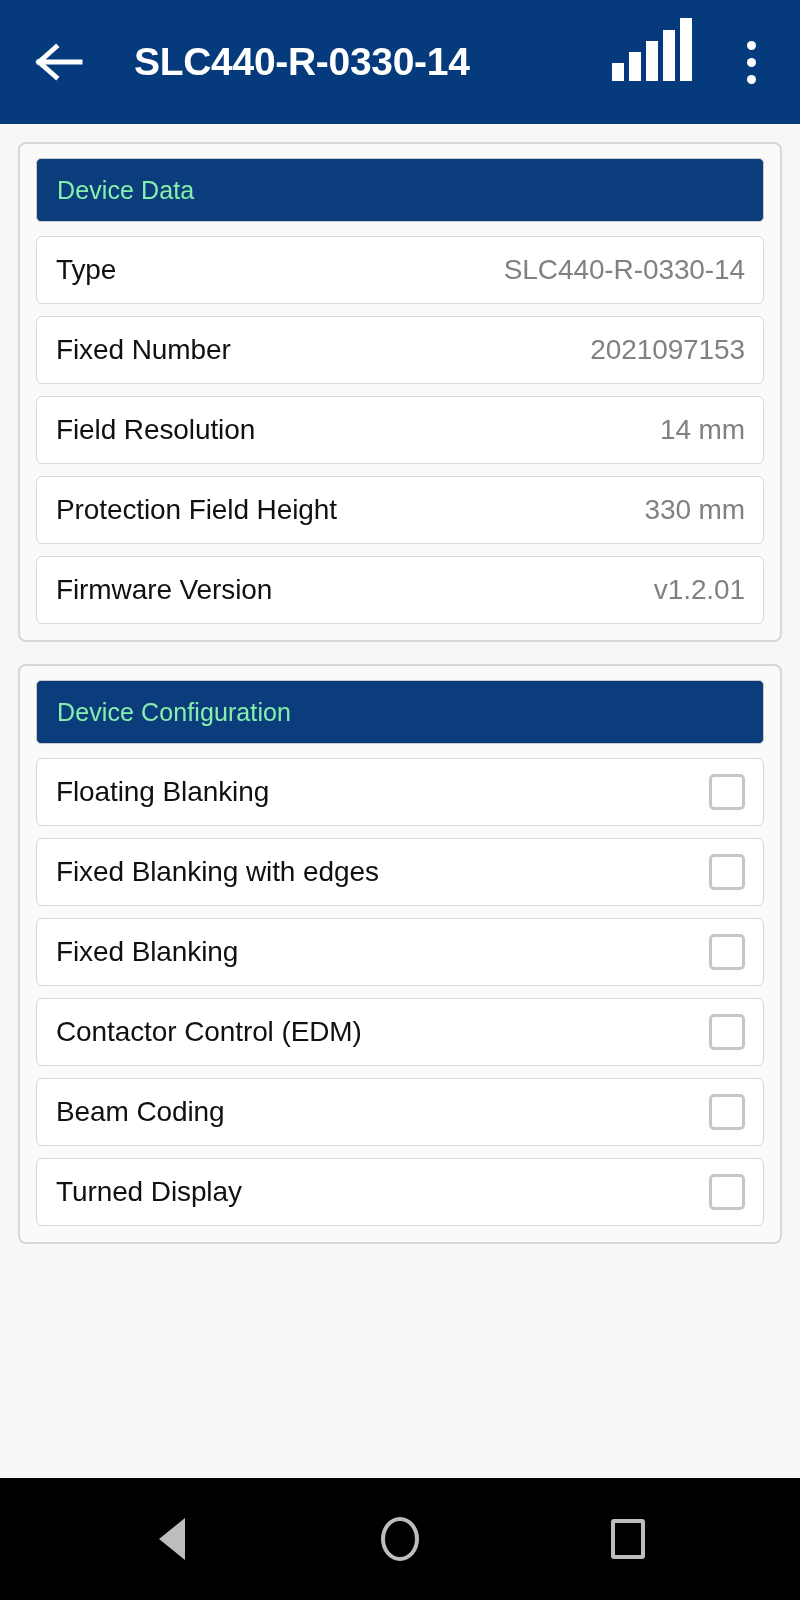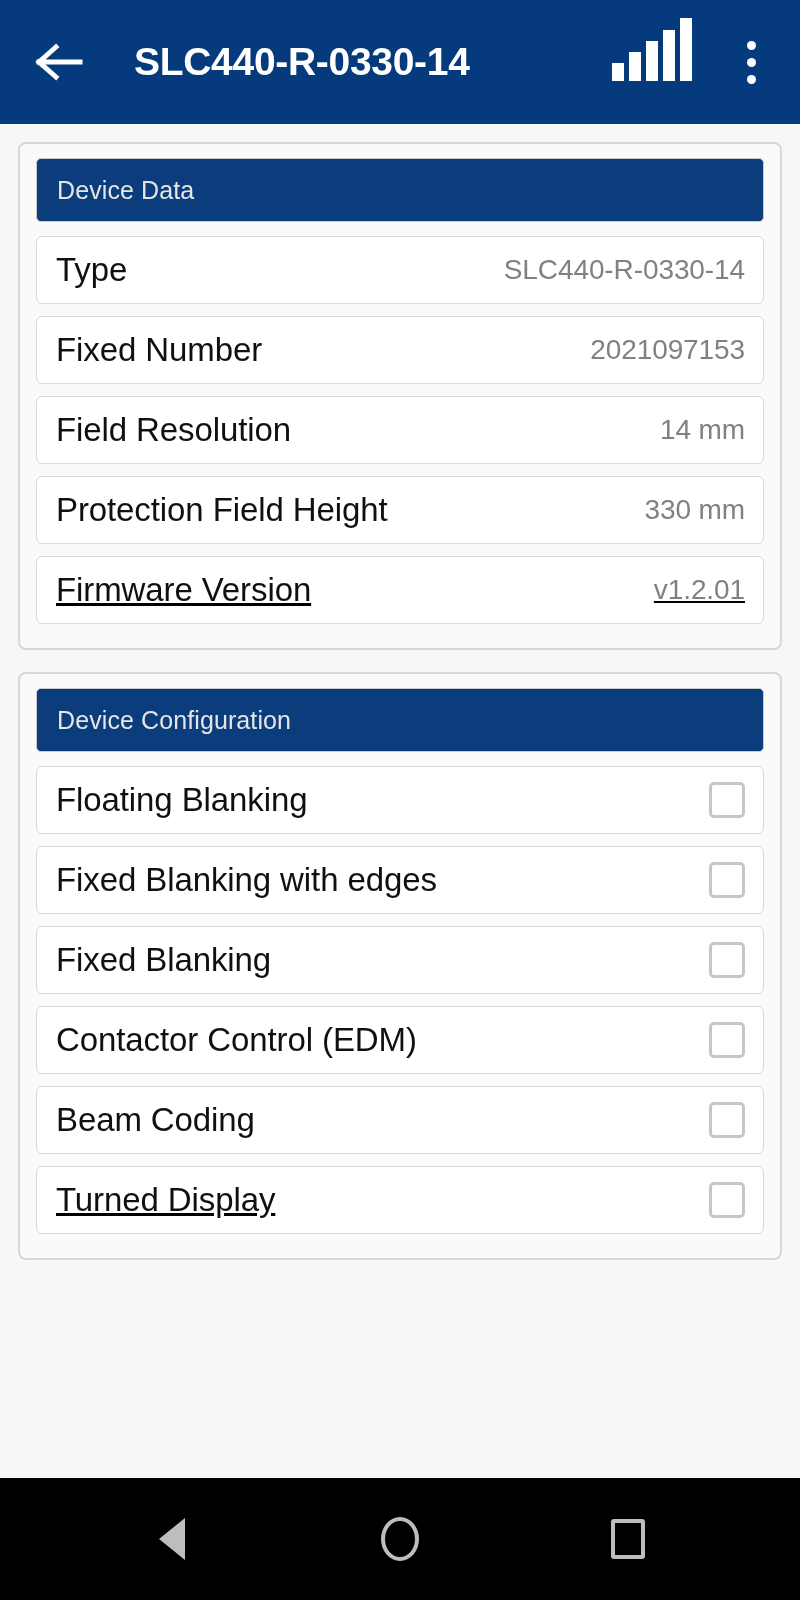--- a/index.html
+++ b/index.html
@@ -110,40 +110,40 @@
     background:#0B3D7D;
     border:1px solid #c9c9c9;
     border-radius:5px;
     height:64px;
     display:flex;
     align-items:center;
     padding:0 20px;
     margin-bottom:14px;
   }
   .section-header-text {
-    color:#e5e5e5;
+    color:#86efac;
     font-size:25px;
     letter-spacing:0.1px;
   }
 
   .row {
     background:#ffffff;
     border:1px solid #d9d9d9;
     border-radius:6px;
     height:68px;
     display:flex;
     align-items:center;
     justify-content:space-between;
     padding:0 18px 0 19px;
     margin-bottom:12px;
   }
-  .row:last-child { margin-bottom:8px;text-decoration:underline; }
+  .row:last-child { margin-bottom:0; }
 
   .row-label {
-    font-size:33px;
+    font-size:28px;
     color:#101010;
     letter-spacing:-0.1px;
     white-space:nowrap;
   }
 
   .row-value {
     font-size:28px;
     color:#818181;
     letter-spacing:-0.1px;
     white-space:nowrap;

